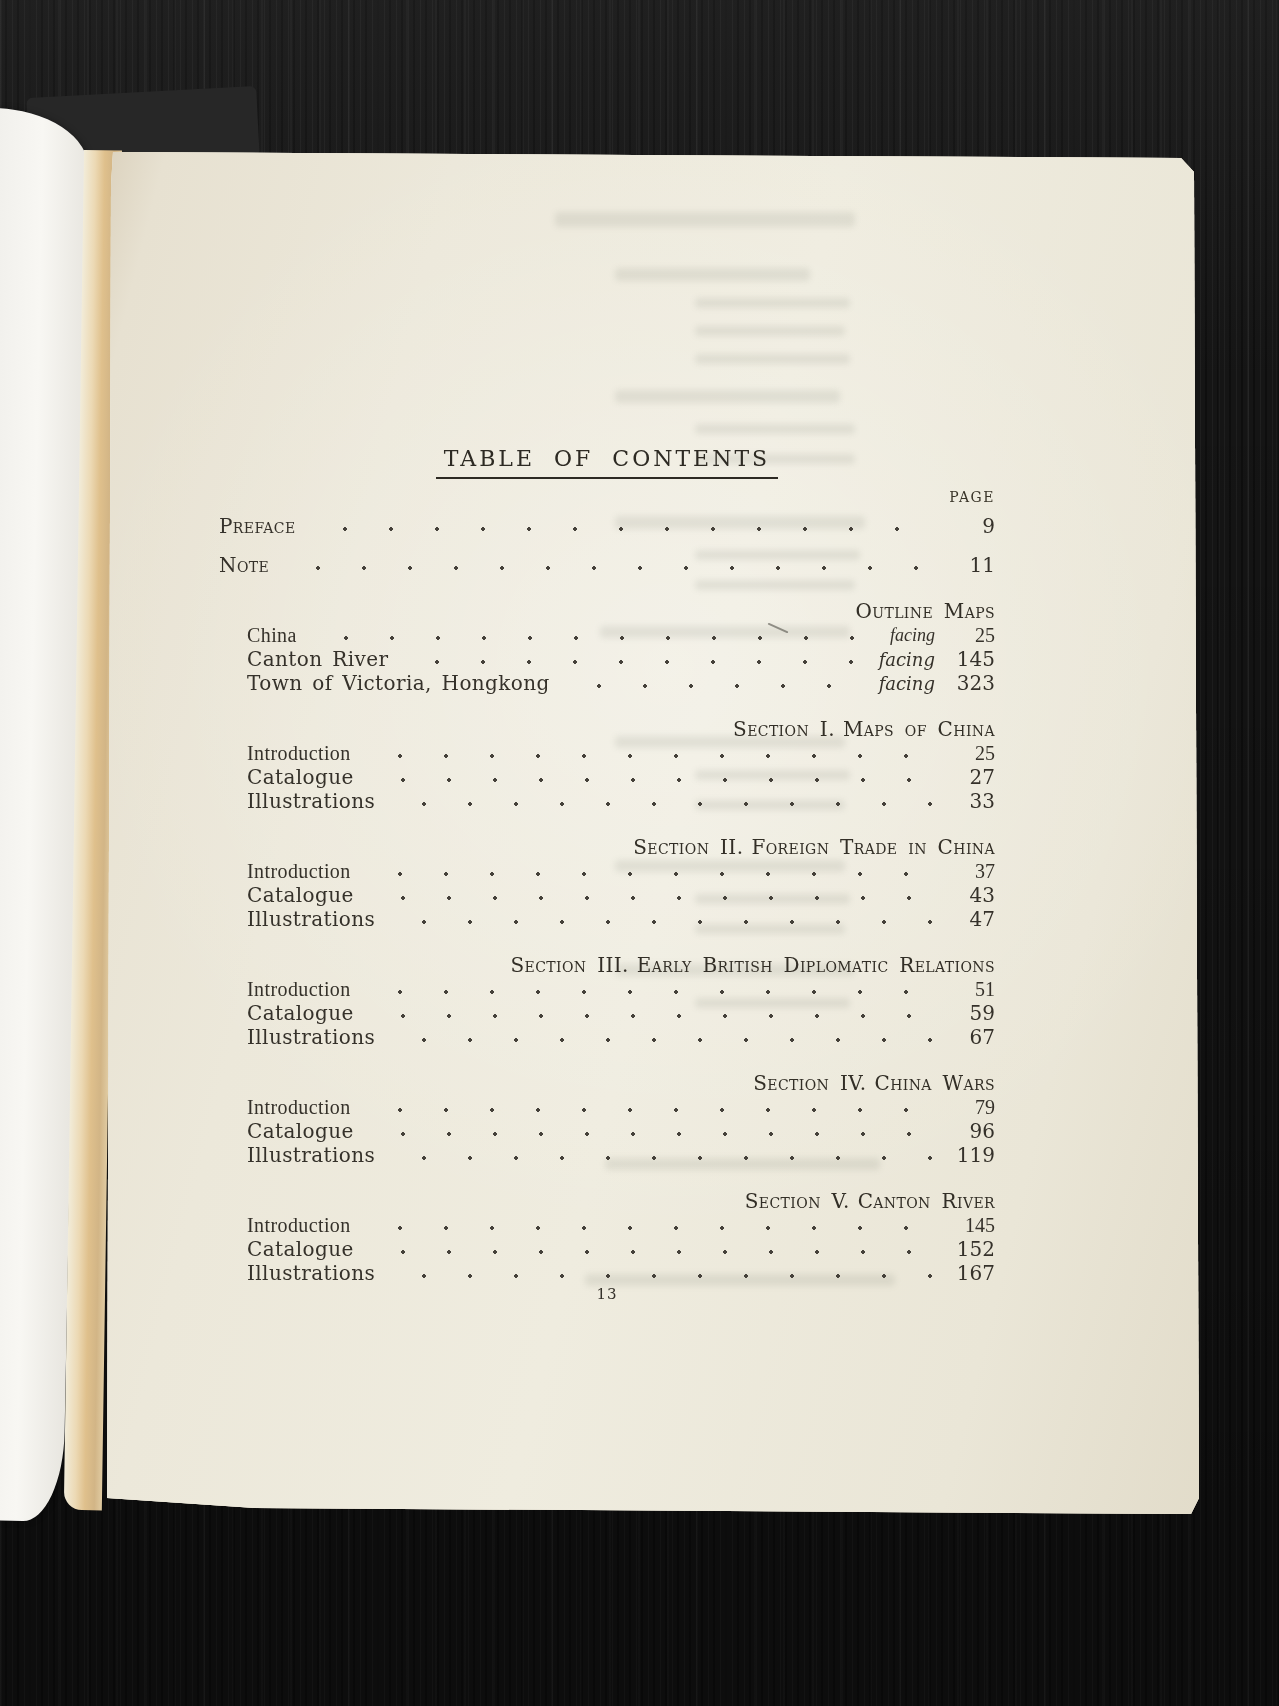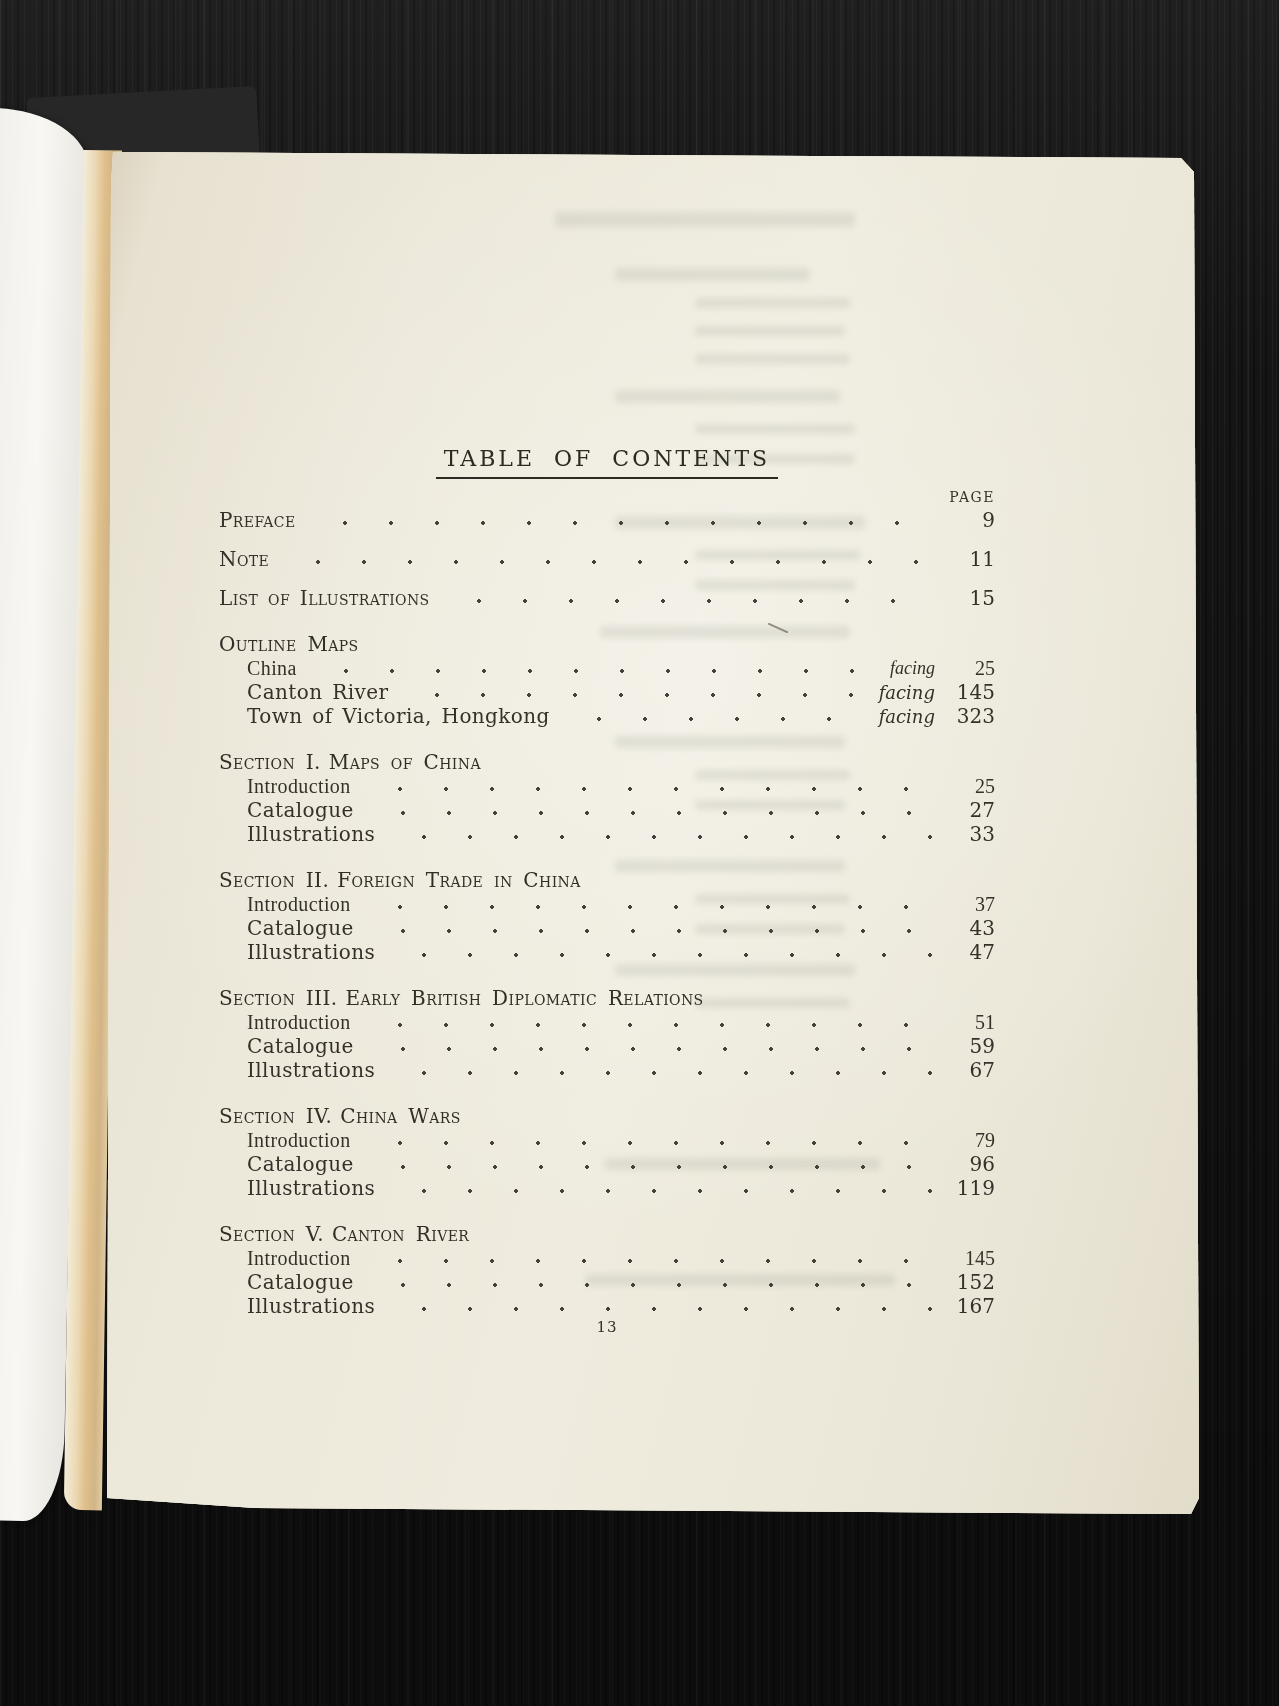--- a/index.html
+++ b/index.html
@@ -27,30 +27,30 @@
   .ghost{position:absolute;background:#646a5c;opacity:.12;filter:blur(3px);border-radius:4px;}
   .scratch{position:absolute;left:672px;top:481px;width:22px;height:2px;background:rgba(70,68,60,.55);transform:rotate(24deg);border-radius:2px;}
 
   .content{position:absolute;left:124px;top:300px;width:776px;}
   .title-wrap{text-align:center;margin-top:0;}
   .title{display:inline-block;font-size:22px;letter-spacing:3px;word-spacing:9px;color:#2d2a23;
     border-bottom:2.5px solid #2d2a23;padding:0 8px 6px;}
   .pagehead{text-align:right;font-size:14px;letter-spacing:1.5px;margin-top:10px;height:16px;color:#393428;}
   .row{display:flex;align-items:flex-end;height:22px;font-size:20px;}
   .fm-list .row{margin-top:17px;}
-  .fm-list .row:first-child{margin-top:5px;}
+  .fm-list .row:first-child{margin-top:11px;}
   .row .label{white-space:nowrap;letter-spacing:.4px;word-spacing:3px;}
   .sc{font-variant:small-caps;}
   .leader{flex:1;height:20px;margin:0 10px 0 22px;
     background-image:radial-gradient(circle,#45413a 1.6px,rgba(0,0,0,0) 1.9px);
     background-size:46px 8px;background-repeat:repeat-x;background-position:4px 58%;}
   .facing{font-style:italic;font-size:18px;margin:0 12px 1px 0;}
   .pagenum{width:48px;text-align:right;white-space:nowrap;}
   .group{margin-top:22px;}
-  .group-heading{font-size:20px;letter-spacing:.4px;word-spacing:4px;height:22px;color:#322e26;}
+  .group-heading{font-size:20px;letter-spacing:.4px;word-spacing:4px;height:22px;color:#322e26;text-align:right;}
   .group-heading .sub{margin-left:8px;}
   .group-items .row{margin-top:2px;padding-left:28px;}
   .group-items .row:first-child{margin-top:4px;font-family:Liberation Serif, serif;}
   .folio{text-align:center;font-size:15px;letter-spacing:1px;}
 </style>
 </head>
 <body>
 
 <div class="photo">
   <div class="cover-sliver"></div>
@@ -92,25 +92,20 @@
           <div class="row">
             <span class="label sc">Preface</span>
             <div class="leader"></div>
             <span class="pagenum">9</span>
           </div>
           <div class="row">
             <span class="label sc">Note</span>
             <div class="leader"></div>
             <span class="pagenum">11</span>
           </div>
-          <div class="row">
-            <span class="label sc">List of Illustrations</span>
-            <div class="leader"></div>
-            <span class="pagenum">15</span>
-          </div>
         </div>
       <div>
           <div class="group">
             <div class="group-heading sc"><span class="pre">Outline Maps</span></div>
             <div class="group-items">
               <div class="row">
                 <span class="label">China</span>
                 <div class="leader"></div>
                 <span class="facing">facing</span>
                 <span class="pagenum">25</span>

